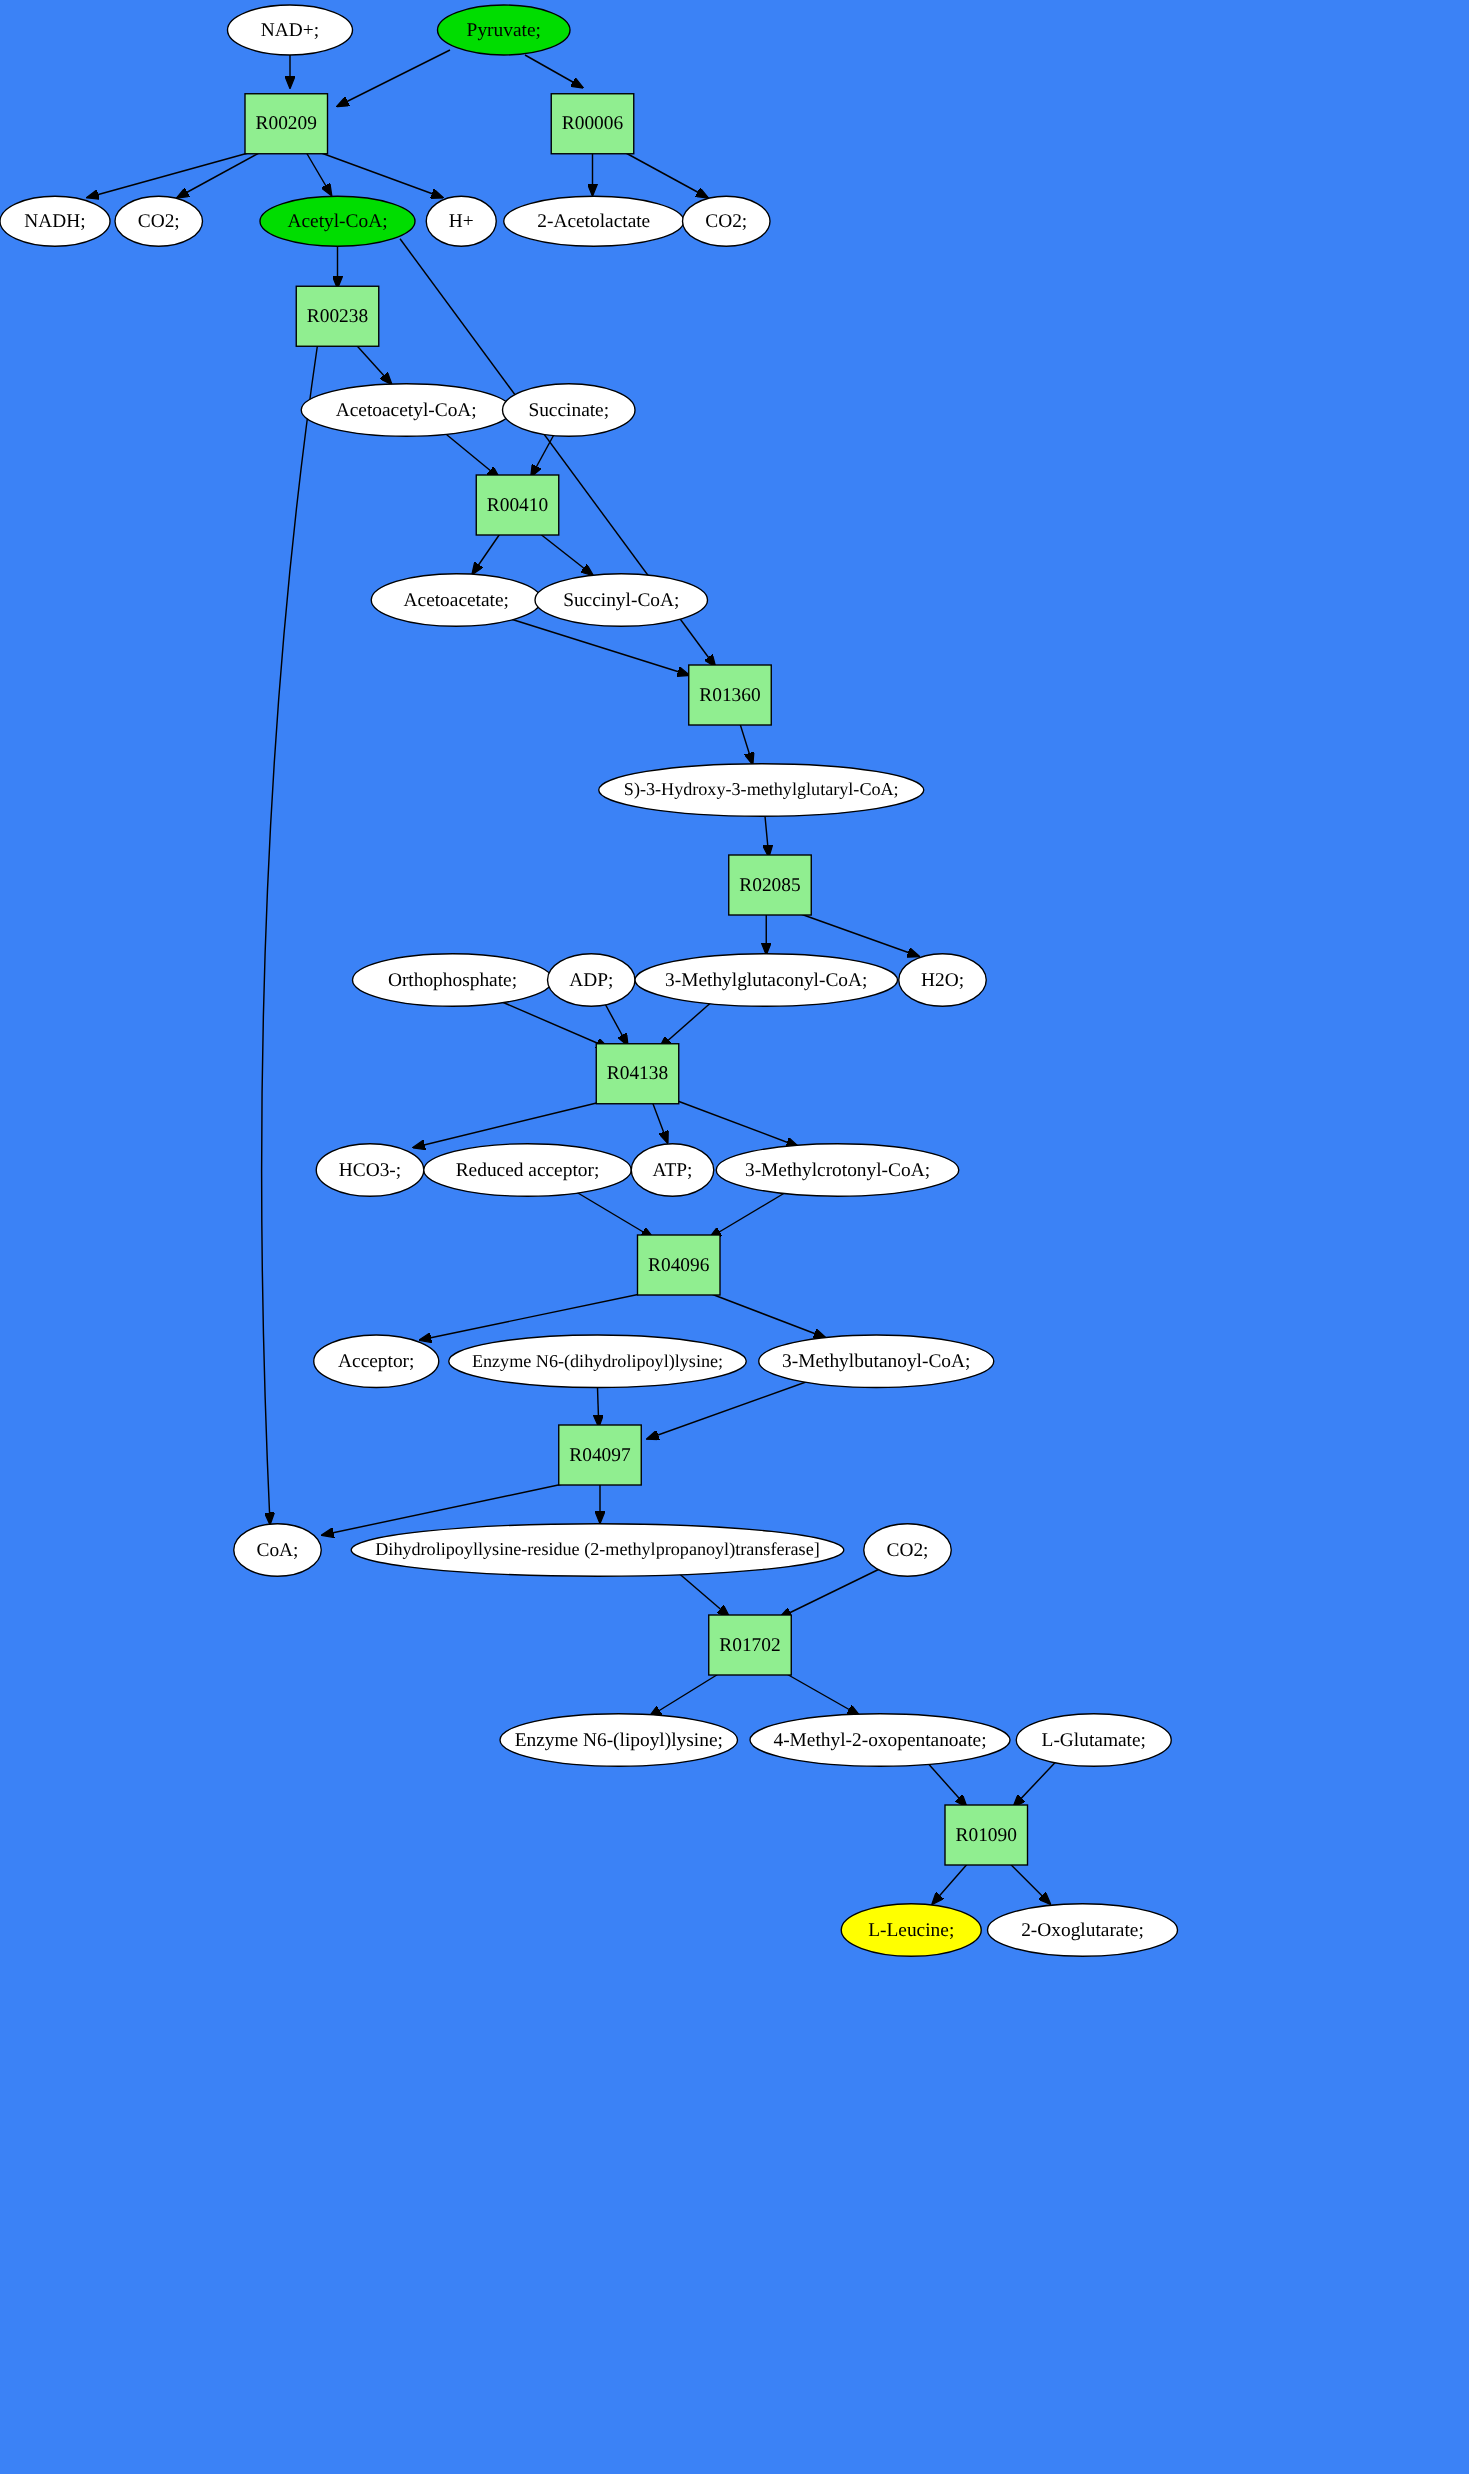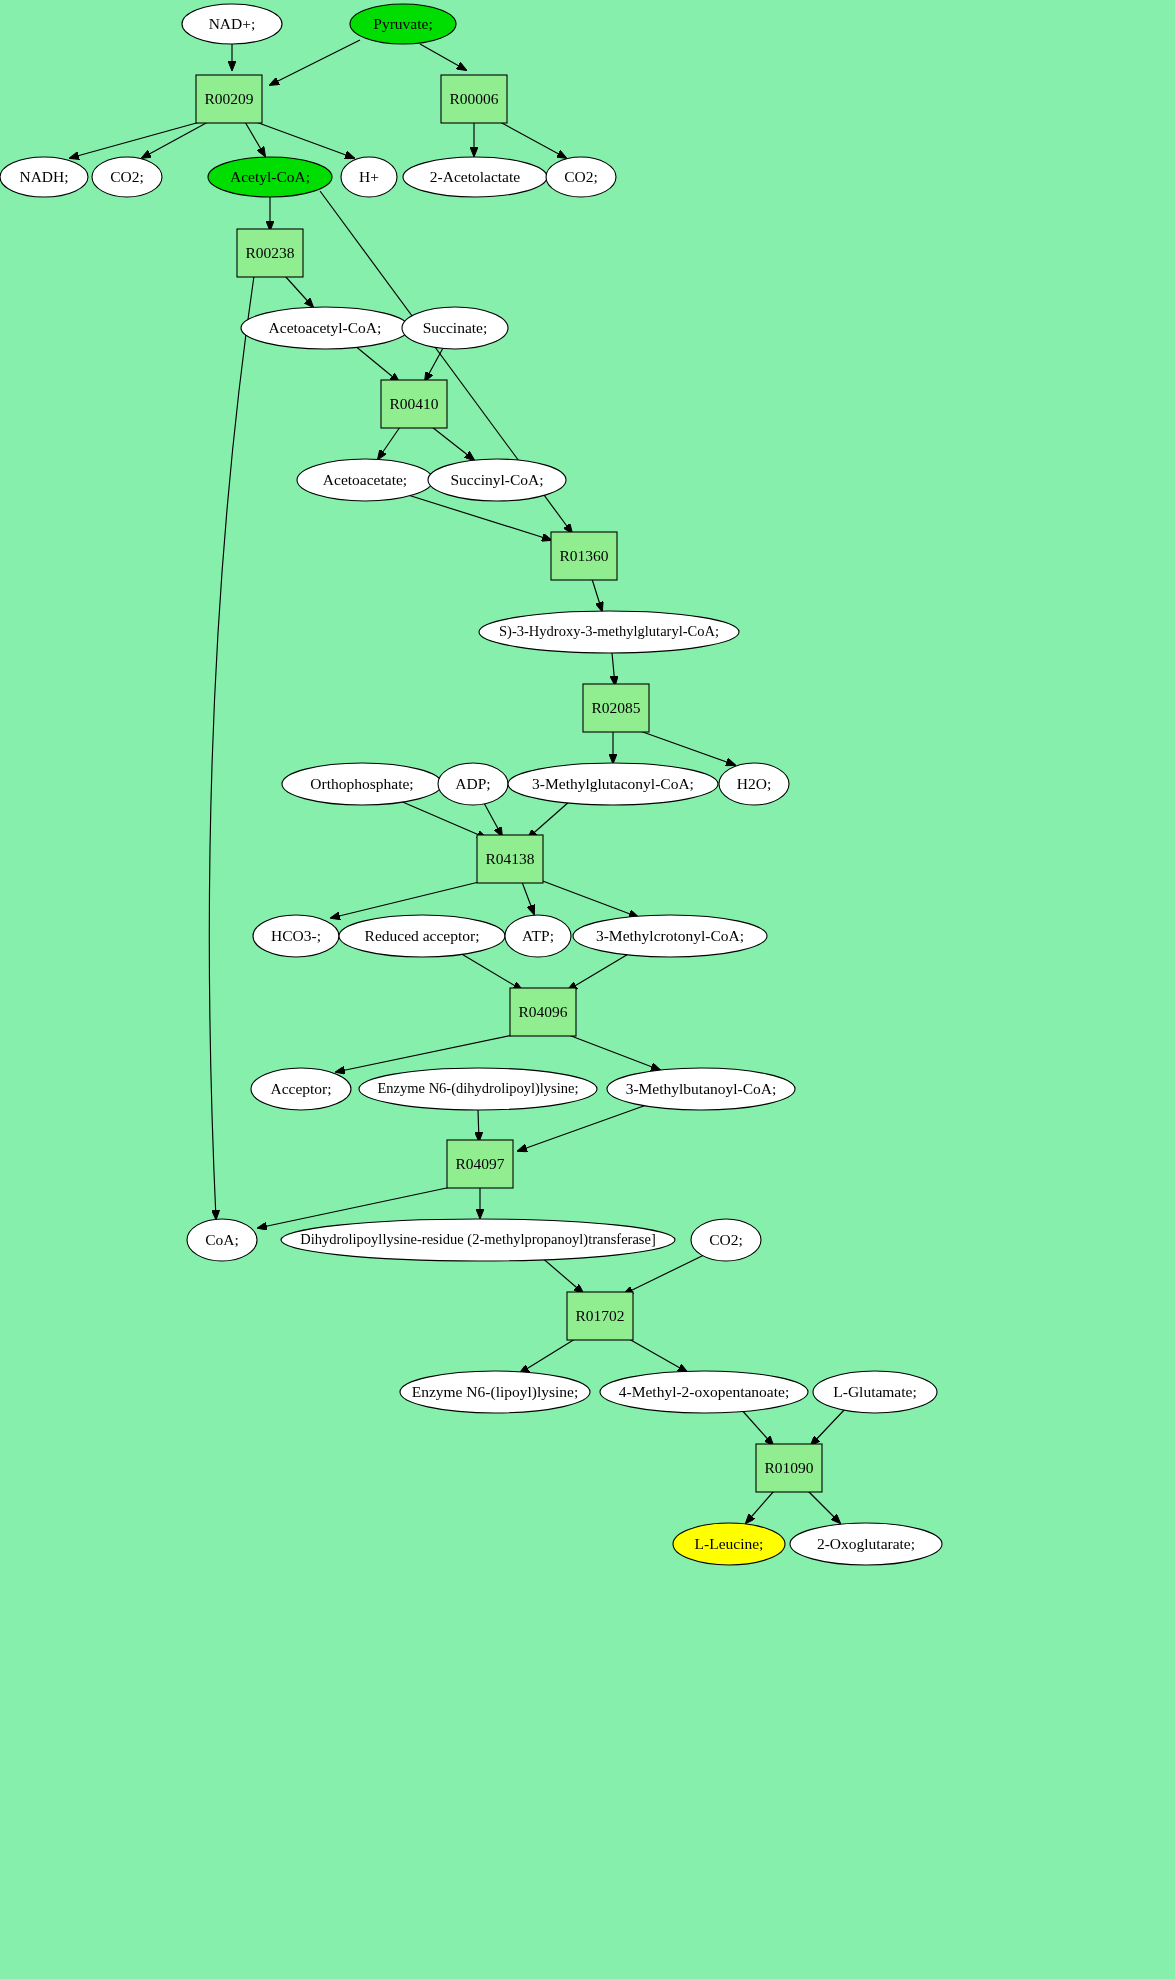--- a/index.html
+++ b/index.html
@@ -7,21 +7,21 @@
     padding: 0;
     background: #ffffff;
   }
   body {
     font-family: "Liberation Serif", "DejaVu Serif", serif;
   }
   #graph-root {
     position: relative;
     width: 1175px;
     height: 1979px;
-    background: #86efac;
+    background: #3b82f6;
     overflow: hidden;
     text-align: right;
   }
   svg#pathway-svg {
     display: block;
     width: 1175px;
     height: 1979px;
   }
   .node-shape {
     stroke: #000000;

